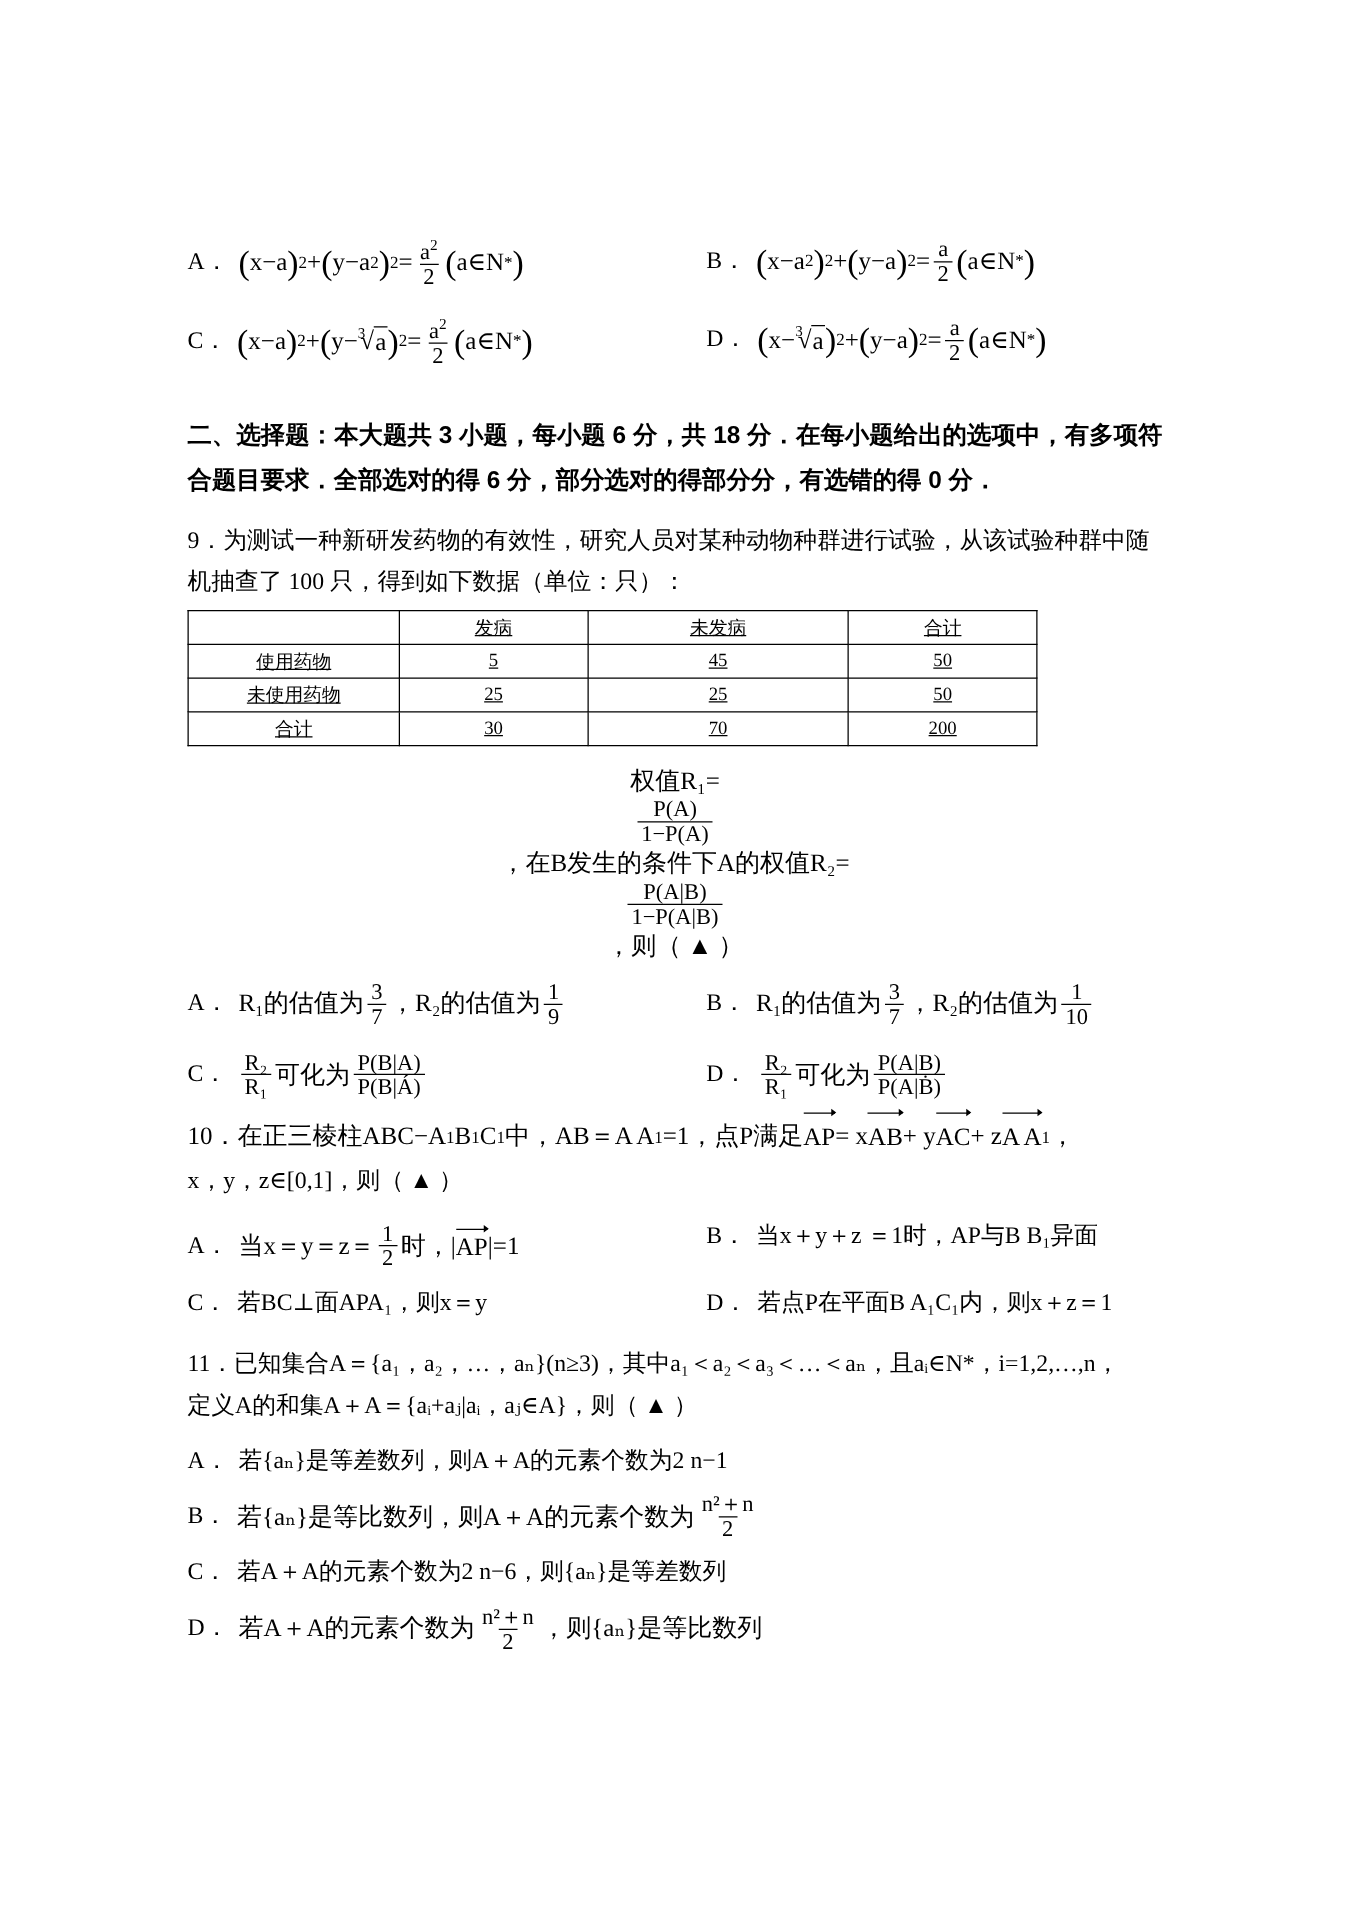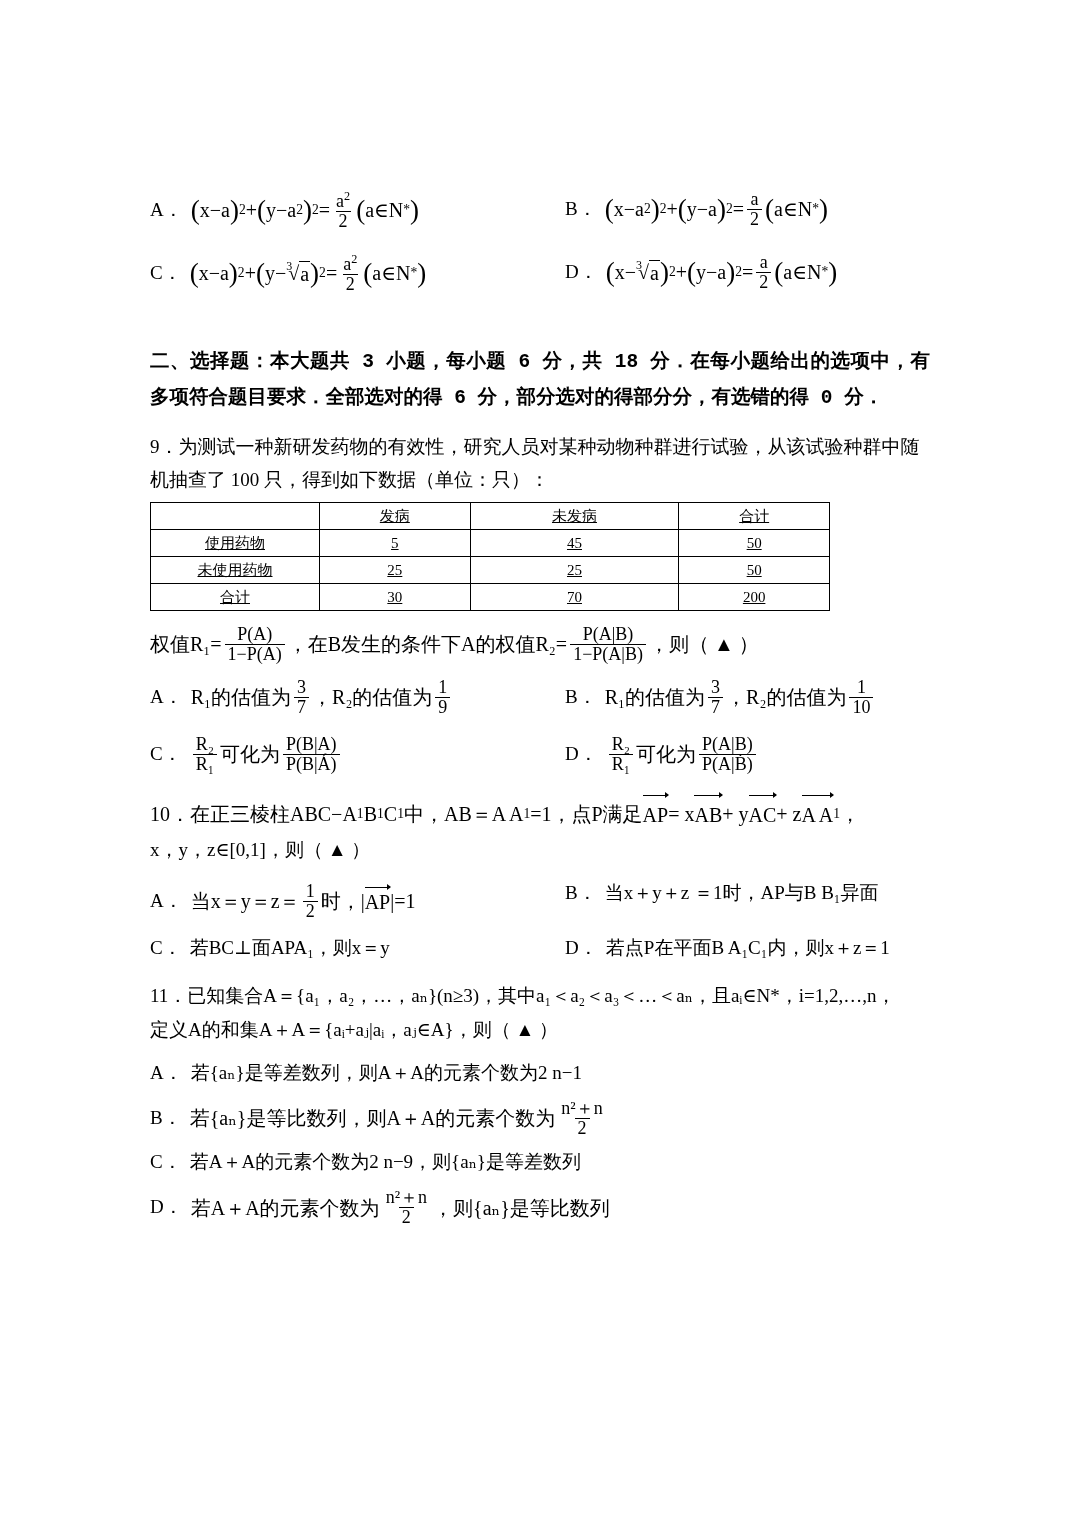--- a/index.html
+++ b/index.html
@@ -65,26 +65,26 @@
   .big-paren { font-size: 1.35em; }
   .radical {
     display: inline-flex;
     align-items: flex-start;
   }
   .radical .deg { font-size: 0.6em; margin-right: -4px; position: relative; top: -2px;}
   .radical .sym { }
   .overbar { border-top: 1.2px solid #000; padding: 0 1px; }
 
   .section-head {
-    margin-top: 50px;
+    margin-top: 36px;
     font-weight: bold;
     font-size: 19.5px;
     line-height: 1.85;
     text-align: justify;
-    font-family: Liberation Mono, monospace;
+    font-family: Liberation Sans, sans-serif;
   }
   .q {
     margin-top: 14px;
     font-size: 19px;
     line-height: 1.75;
     text-align: justify;
   }
   table.data {
     border-collapse: collapse;
     margin: 6px 0 2px 0;
@@ -99,20 +99,21 @@
     font-weight: normal;
     height: 22px;
   }
   table.data td.c0 { width: 160px; }
   .formula-line {
     display: flex;
     align-items: center;
     font-size: 20px;
     margin-top: 14px;
     flex-wrap: nowrap;
+    flex-direction: column;
   }
   .opts-block { margin-top: 14px; }
   .opts-block .row2 { margin-bottom: 4px; }
   .vecarrow {
     position: relative;
     display: inline-block;
     padding-top: 2px;
   }
   .vecarrow::after {
     content: "";
@@ -310,21 +311,21 @@
           <span>可化为</span>
           <span class="frac">
               <span class="num">P(A|B)</span>
               <span class="den">P(A|Ḃ)</span>
             </span>
         </span>
       </div>
     </div>
   </div>
 
-  <div class="q" style="margin-top:22px;">
+  <div class="q" style="margin-top:12px;">
     <span class="mathrow">
       <span>10．</span><span>在正三棱柱ABC−A</span><sub class="sb">1</sub><span>B</span><sub class="sb">1</sub><span>C</span><sub class="sb">1</sub><span>中，AB＝A A</span><sub class="sb">1</sub><span>=1，点P满足</span>
       <span class="vecarrow">AP</span>
       <span>= x</span>
       <span class="vecarrow">AB</span>
       <span>+ y</span>
       <span class="vecarrow">AC</span>
       <span>+ z</span>
       <span class="vecarrow"><span>A A</span></span><sub class="sb">1</sub>，
     </span><br>
@@ -378,21 +379,21 @@
       <span>若{aₙ}是等比数列，则A＋A的元素个数为</span>
       <span class="frac">
           <span class="num">n²＋n</span>
           <span class="den">2</span>
         </span>
     </span>
   </div>
 
   <div class="opt" style="margin-top:14px;">
     <span class="lbl">C．</span>
-    <span>若A＋A的元素个数为2 n−9，则{aₙ}是等差数列</span>
+    <span>若A＋A的元素个数为2 n−6，则{aₙ}是等差数列</span>
   </div>
 
   <div class="opt" style="margin-top:14px;">
     <span class="lbl">D．</span>
     <span class="mathrow">
       <span>若A＋A的元素个数为</span>
       <span class="frac">
           <span class="num">n²＋n</span>
           <span class="den">2</span>
         </span>

